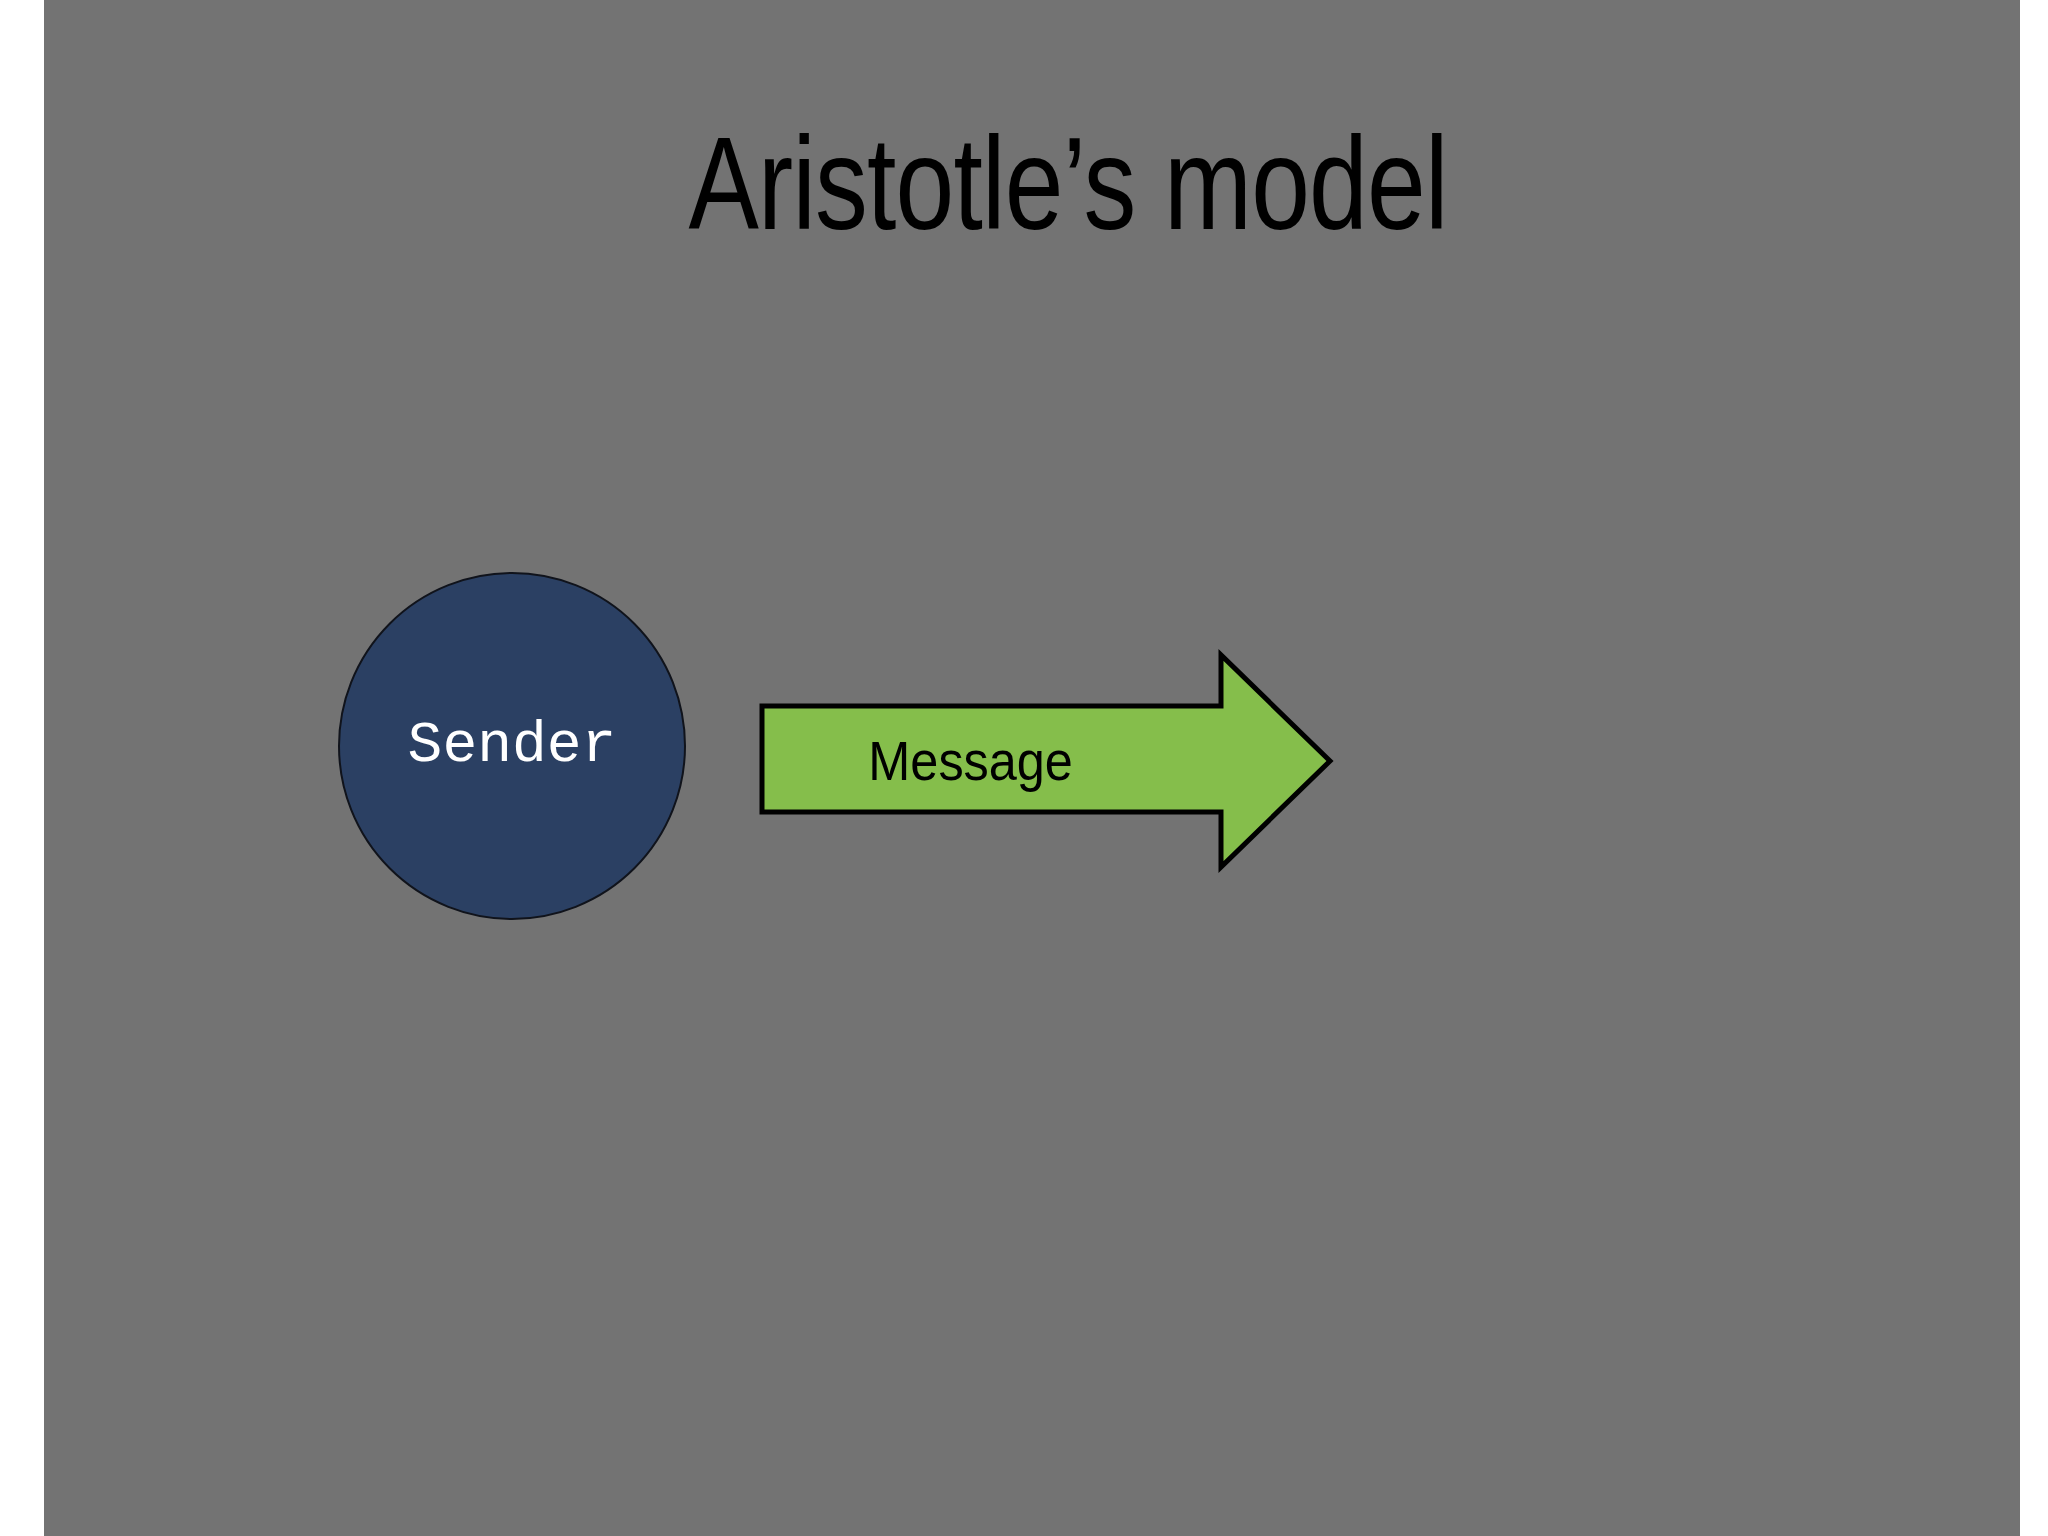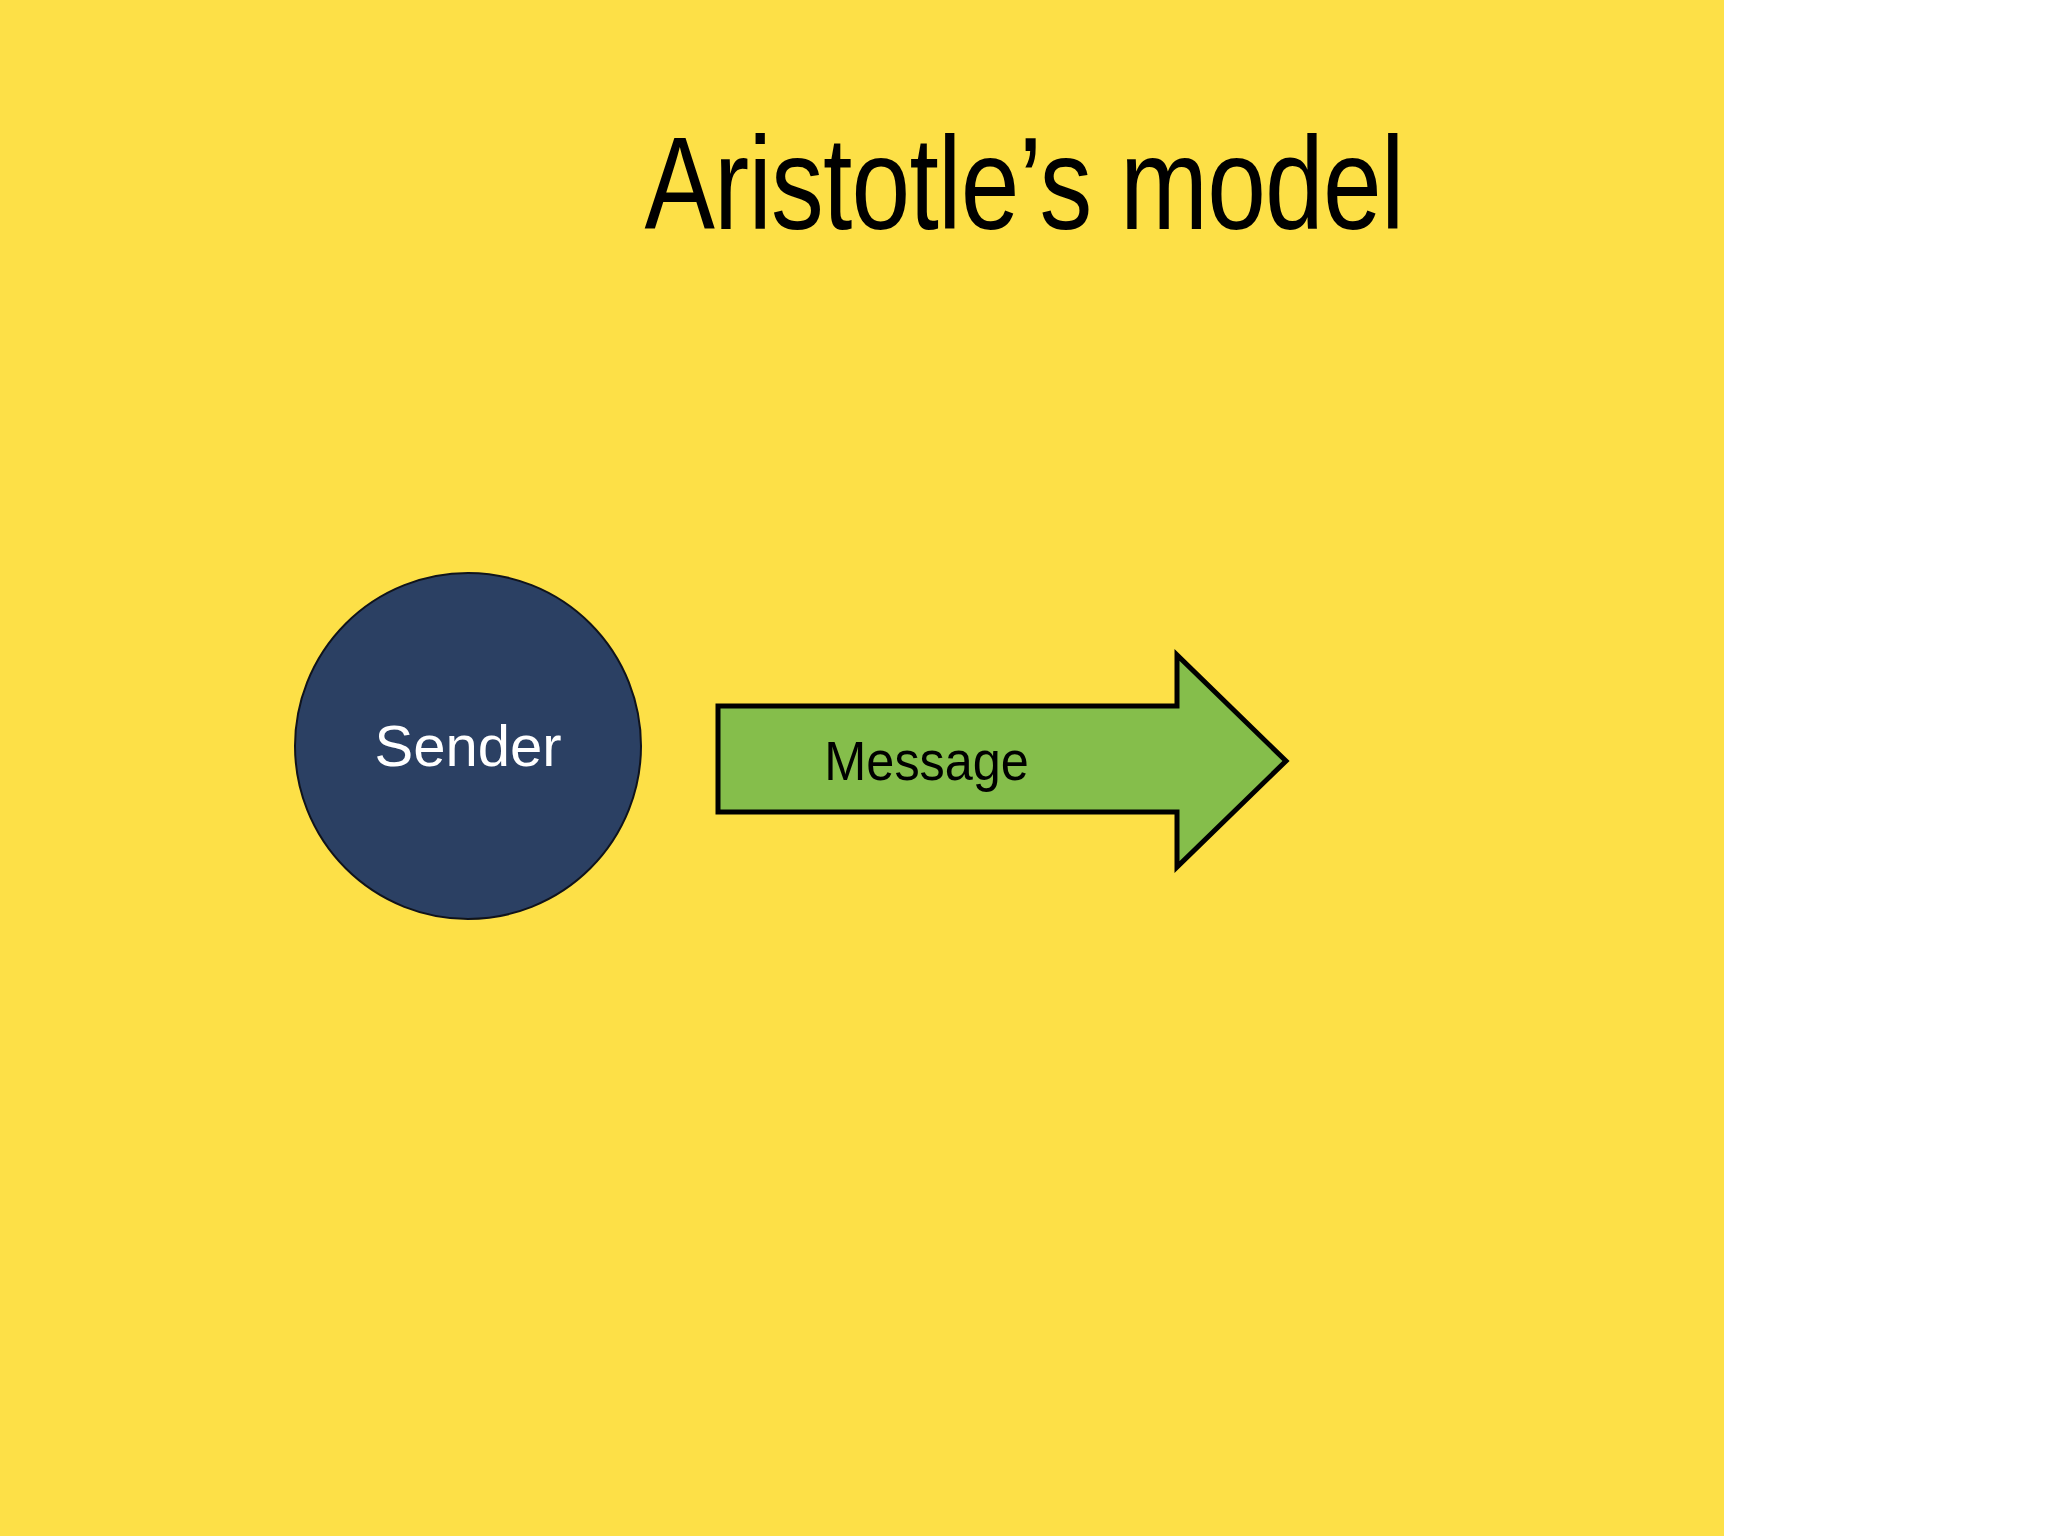--- a/index.html
+++ b/index.html
@@ -4,25 +4,26 @@
 <title>Aristotle's model</title>
 <style>
   html, body {
     margin: 0;
     padding: 0;
     background: #ffffff;
   }
 
   #slide {
     position: relative;
-    width: 1724px;
+    width: 1976px;
     height: 1536px;
-    background: #fde047;
+    background: #737373;
     overflow: hidden;
     font-family: "Liberation Sans", "DejaVu Sans", sans-serif;
+    margin-left: 44px;
   }
 
   
   #slide-title {
     position: absolute;
     left: 0;
     top: 118px;
     width: 2048px;
     text-align: center;
     font-family: "Liberation Sans", "DejaVu Sans", sans-serif;
@@ -50,21 +51,21 @@
     border-radius: 50%;
     background: #2B4063;
     border: 2px solid #10131b;
     box-sizing: border-box;
     display: flex;
     align-items: center;
     justify-content: center;
   }
 
   .node-label {
-    font-family: Liberation Sans, sans-serif;
+    font-family: Liberation Mono, monospace;
     font-size: 58px;
     font-weight: 400;
     color: #ffffff;
     line-height: 1;
     text-align: center;
     white-space: nowrap;
     user-select: none;
   }
 
   #node-sender {

